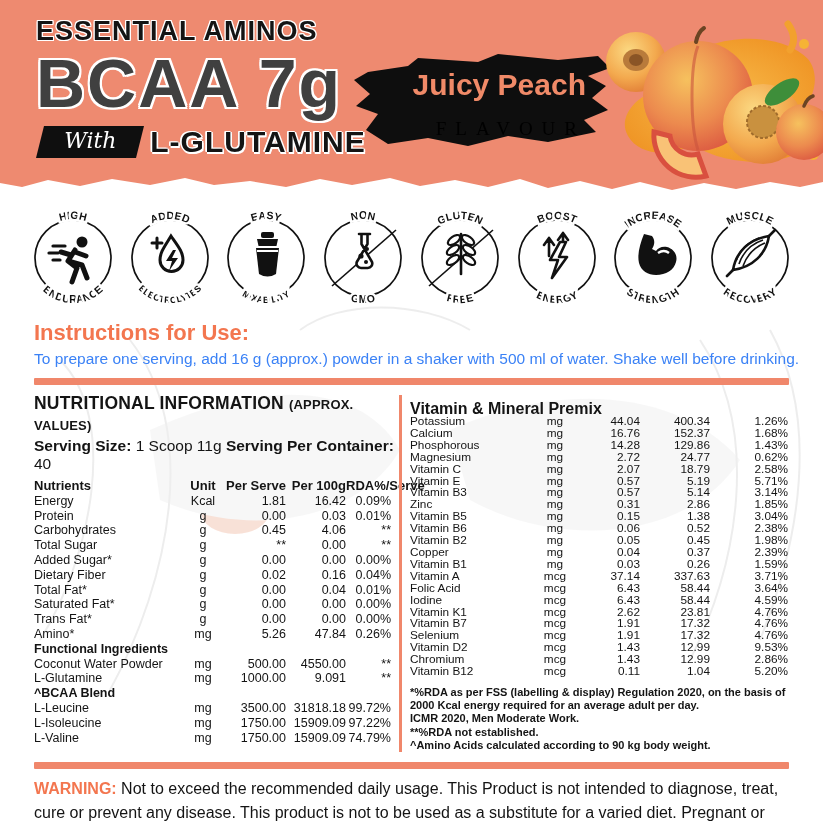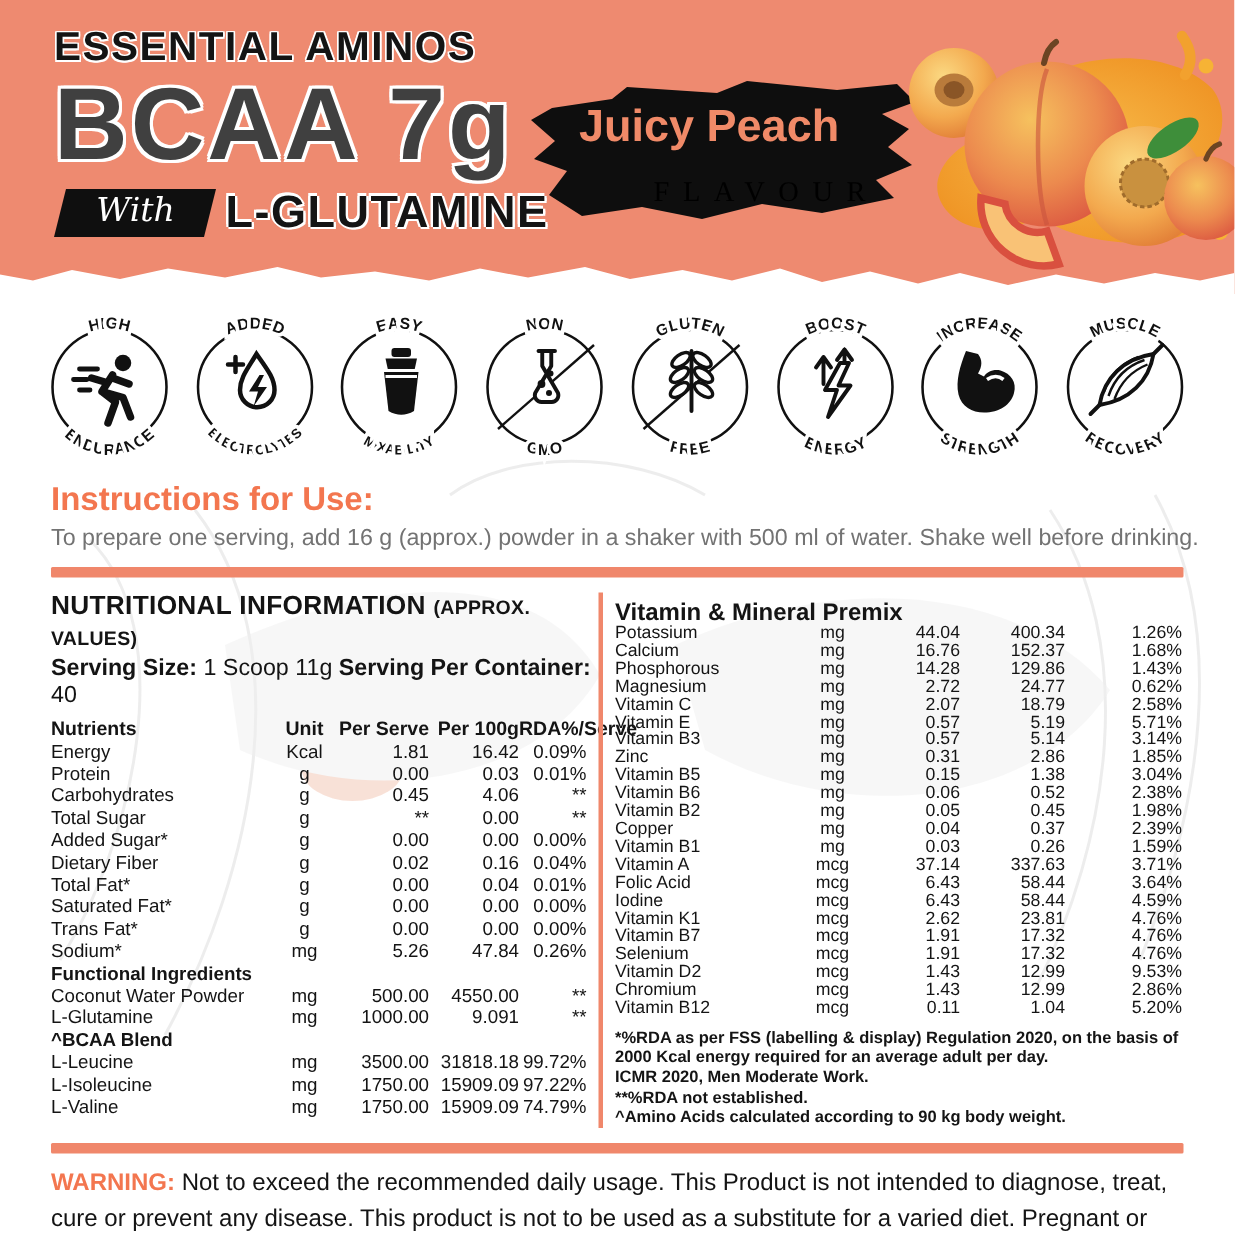--- a/index.html
+++ b/index.html
@@ -15,33 +15,33 @@
   .brand-line1{font-size:27px;font-weight:900;letter-spacing:1px;color:#141414;
     text-shadow:1px 0 #fff,-1px 0 #fff,0 1px #fff,0 -1px #fff,1px 1px #fff,-1px -1px #fff,1px -1px #fff,-1px 1px #fff;}
   .brand-line2{font-size:68px;font-weight:900;letter-spacing:2px;line-height:1.0;color:#404040;margin-top:2px;
     text-shadow:2px 0 #fff,-2px 0 #fff,0 2px #fff,0 -2px #fff,2px 2px #fff,-2px -2px #fff,2px -2px #fff,-2px 2px #fff;}
   .with-row{display:flex;align-items:center;margin-top:8px;}
   .with-chip{background:#0f0f0f;color:#fff;transform:skewX(-14deg);padding:4px 24px 6px 24px;margin-left:4px;}
   .with-script{display:inline-block;transform:skewX(14deg);font-family:"DejaVu Serif",serif;font-style:italic;font-size:22px;line-height:1;}
   .with-label{font-size:30px;font-weight:900;letter-spacing:1px;color:#141414;margin-left:10px;
     text-shadow:1.5px 0 #fff,-1.5px 0 #fff,0 1.5px #fff,0 -1.5px #fff,1.5px 1.5px #fff,-1.5px -1.5px #fff;}
   .flavour-badge{position:absolute;left:348px;top:50px;width:270px;height:102px;}
-  .flavour-name{position:absolute;left:38px;top:18px;width:200px;text-align:left;font-size:30px;font-weight:900;color:var(--flavour,#f08a68);}
+  .flavour-name{position:absolute;left:38px;top:18px;width:200px;text-align:right;font-size:30px;font-weight:900;color:var(--flavour,#f08a68);}
   .flavour-word{position:absolute;left:38px;top:68px;width:200px;text-align:right;font-family:"Liberation Serif",serif;font-size:19px;letter-spacing:9px;color:#000000;}
   .peaches{position:absolute;right:0;top:4px;width:265px;height:186px;}
   .torn{position:absolute;left:0;bottom:-1px;width:823px;height:24px;}
 
   
   .badges{display:flex;justify-content:space-between;padding:10px 26px 0 26px;position:relative;z-index:1;}
   .badge{width:94px;height:104px;}
 
   
   .instructions{padding:4px 16px 0 34px;position:relative;z-index:1;}
   .instructions h3{margin:6px 0 4px 0;font-size:22px;font-weight:900;color:var(--accent,#f3764f);}
-  .instructions p{margin:0;font-size:15.5px;color:#737373;}
+  .instructions p{margin:0;font-size:15.5px;color:#3b82f6;}
   .bar{height:7px;background:var(--bar,#f0876b);margin:10px 34px 0 34px;border-radius:1px;position:relative;z-index:1;}
 
   
   .tables{display:flex;padding:8px 24px 0 34px;position:relative;z-index:1;}
   .col-left{width:360px;}
   .vline{width:3px;background:var(--bar,#f0876b);margin:2px 8px 0 5px;}
   .col-right{flex:1;padding-top:2px;}
   .nut-title{font-size:17.5px;font-weight:900;letter-spacing:0.2px;}
   .nut-title .approx{font-size:13px;font-weight:900;}
   .serving-line{font-size:15.5px;margin-top:2px;}
@@ -402,21 +402,21 @@
             <span class="c4">0.00%</span>
           </div>
           <div class="trow">
             <span class="c0">Trans Fat*</span>
             <span class="c1">g</span>
             <span class="c2">0.00</span>
             <span class="c3">0.00</span>
             <span class="c4">0.00%</span>
           </div>
           <div class="trow">
-            <span class="c0">Sodium*</span>
+            <span class="c0">Amino*</span>
             <span class="c1">mg</span>
             <span class="c2">5.26</span>
             <span class="c3">47.84</span>
             <span class="c4">0.26%</span>
           </div>
           <div class="trow section">
             <span class="c0" style="grid-column: 1 / span 5;">Functional Ingredients</span>
           </div>
           <div class="trow">
             <span class="c0">Coconut Water Powder</span>

